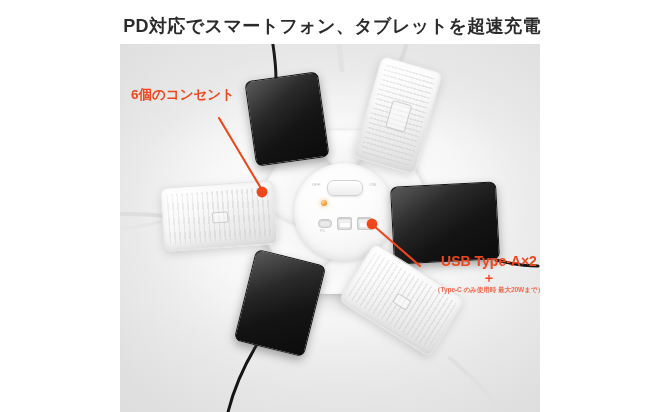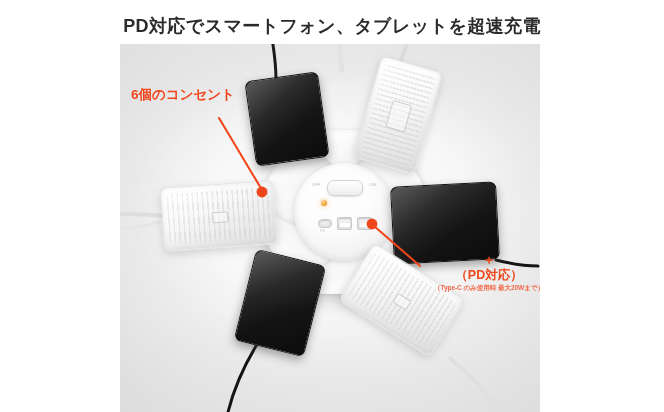--- a/index.html
+++ b/index.html
@@ -346,16 +346,16 @@
 
   <line x1="420" y1="266" x2="374" y2="226" stroke="#f0461c" stroke-width="2.1" stroke-linecap="round"></line>
   <circle cx="372" cy="224" r="5.4" fill="#f0461c"></circle>
 </svg>
 
 <div class="callout callout-left">
   <div>6個のコンセント</div>
 </div>
 
 <div class="callout callout-right">
+  <div>USB Type-A×2</div>
   <div class="plus">＋</div>
-  <div class="pd">（PD対応）</div>
   <div class="note">（Type-C のみ使用時 最大20Wまで）</div>
 </div>
 
 </body></html>

